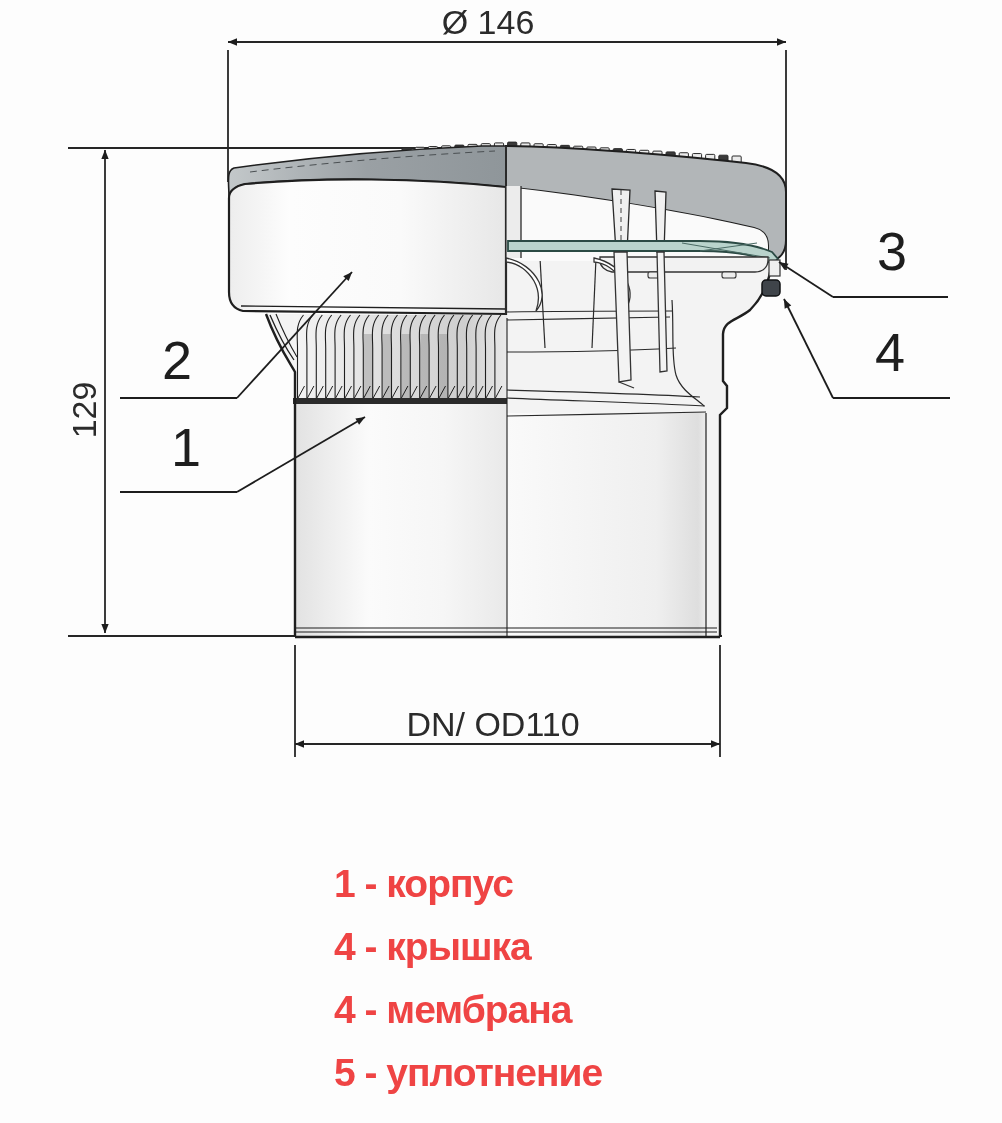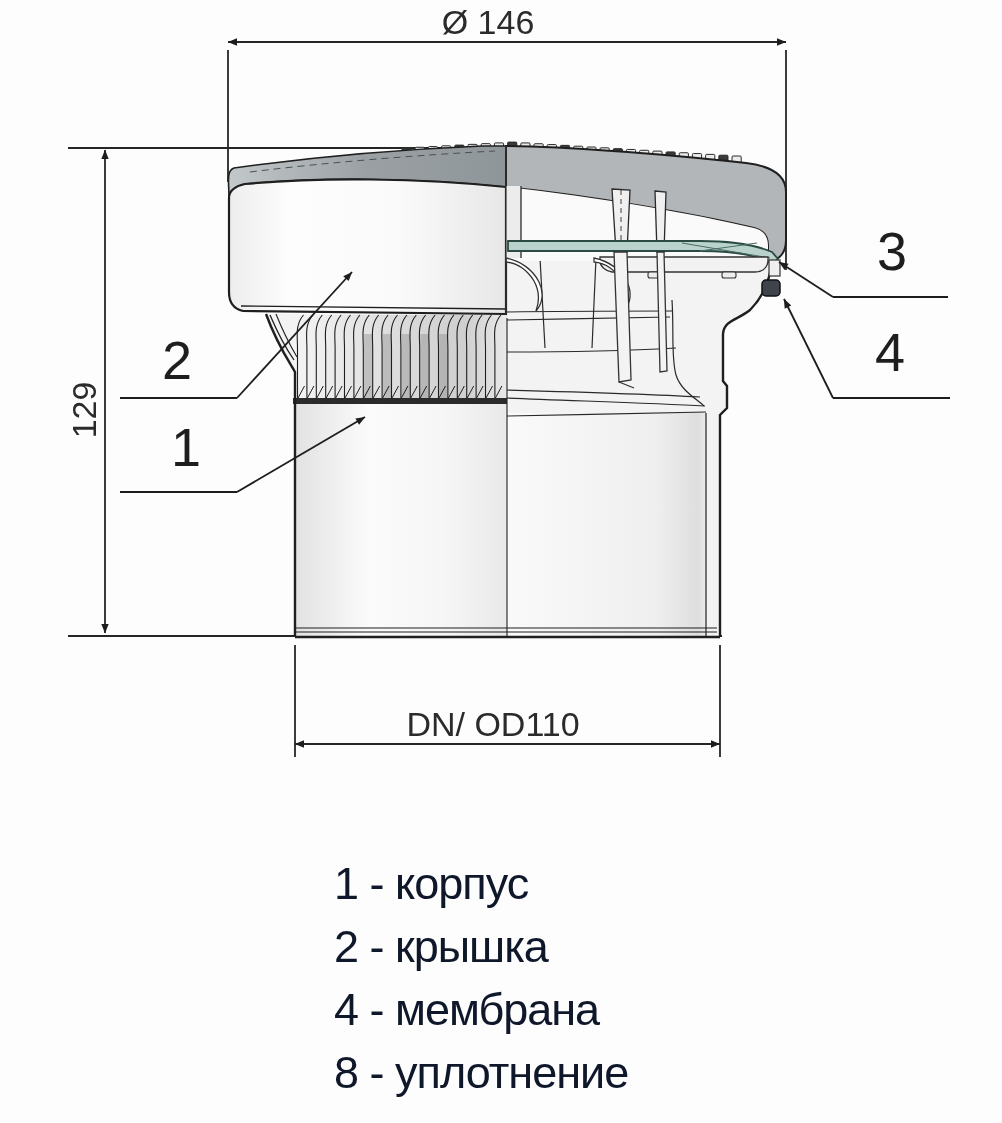--- a/index.html
+++ b/index.html
@@ -1,22 +1,22 @@
 <!DOCTYPE html>
 <html><head>
 <meta charset="utf-8">
 <style>
   html,body{margin:0;padding:0;background:#fdfdfd;}
   .stage{position:relative;width:1002px;height:1123px;background:#fdfdfd;overflow:hidden;
          font-family:"Liberation Sans",sans-serif;}
   .stage svg{position:absolute;left:0;top:0;}
   .dim-text{font-size:34px;fill:#2b2b2b;}
   .callout-text{font-size:54px;fill:#1e1e1e;}
-  .legend{position:absolute;left:334px;top:852px;font-size:45px;line-height:63px;
-          color:#0f172a;font-weight:400;letter-spacing:-1px;white-space:nowrap;}
+  .legend{position:absolute;left:334px;top:852px;font-size:39px;line-height:63px;
+          color:#ef4444;font-weight:700;letter-spacing:-1px;white-space:nowrap;}
 </style>
 </head>
 <body>
 
 <div class="stage">
 <svg width="1002" height="1123" viewBox="0 0 1002 1123">
   <defs>
     <marker id="arr" viewBox="0 0 12 12" refX="11.3" refY="6" markerWidth="23" markerHeight="10" orient="auto-start-reverse" markerUnits="userSpaceOnUse">
       <path d="M0.5,1.6 L11.5,6 L0.5,10.4 Z" fill="#1d1d1d"></path>
     </marker>
@@ -249,17 +249,17 @@
   </g>
 
   <text class="callout-text" x="177" y="379" text-anchor="middle">2</text>
   <text class="callout-text" x="186" y="466" text-anchor="middle">1</text>
   <text class="callout-text" x="892" y="270" text-anchor="middle">3</text>
   <text class="callout-text" x="890" y="371" text-anchor="middle">4</text>
 </svg>
 
 <div class="legend">
   <div>1 - корпус</div>
-  <div>2 - крышка</div>
+  <div>4 - крышка</div>
   <div>4 - мембрана</div>
-  <div>8 - уплотнение</div>
+  <div>5 - уплотнение</div>
 </div>
 </div>
 
 </body></html>

